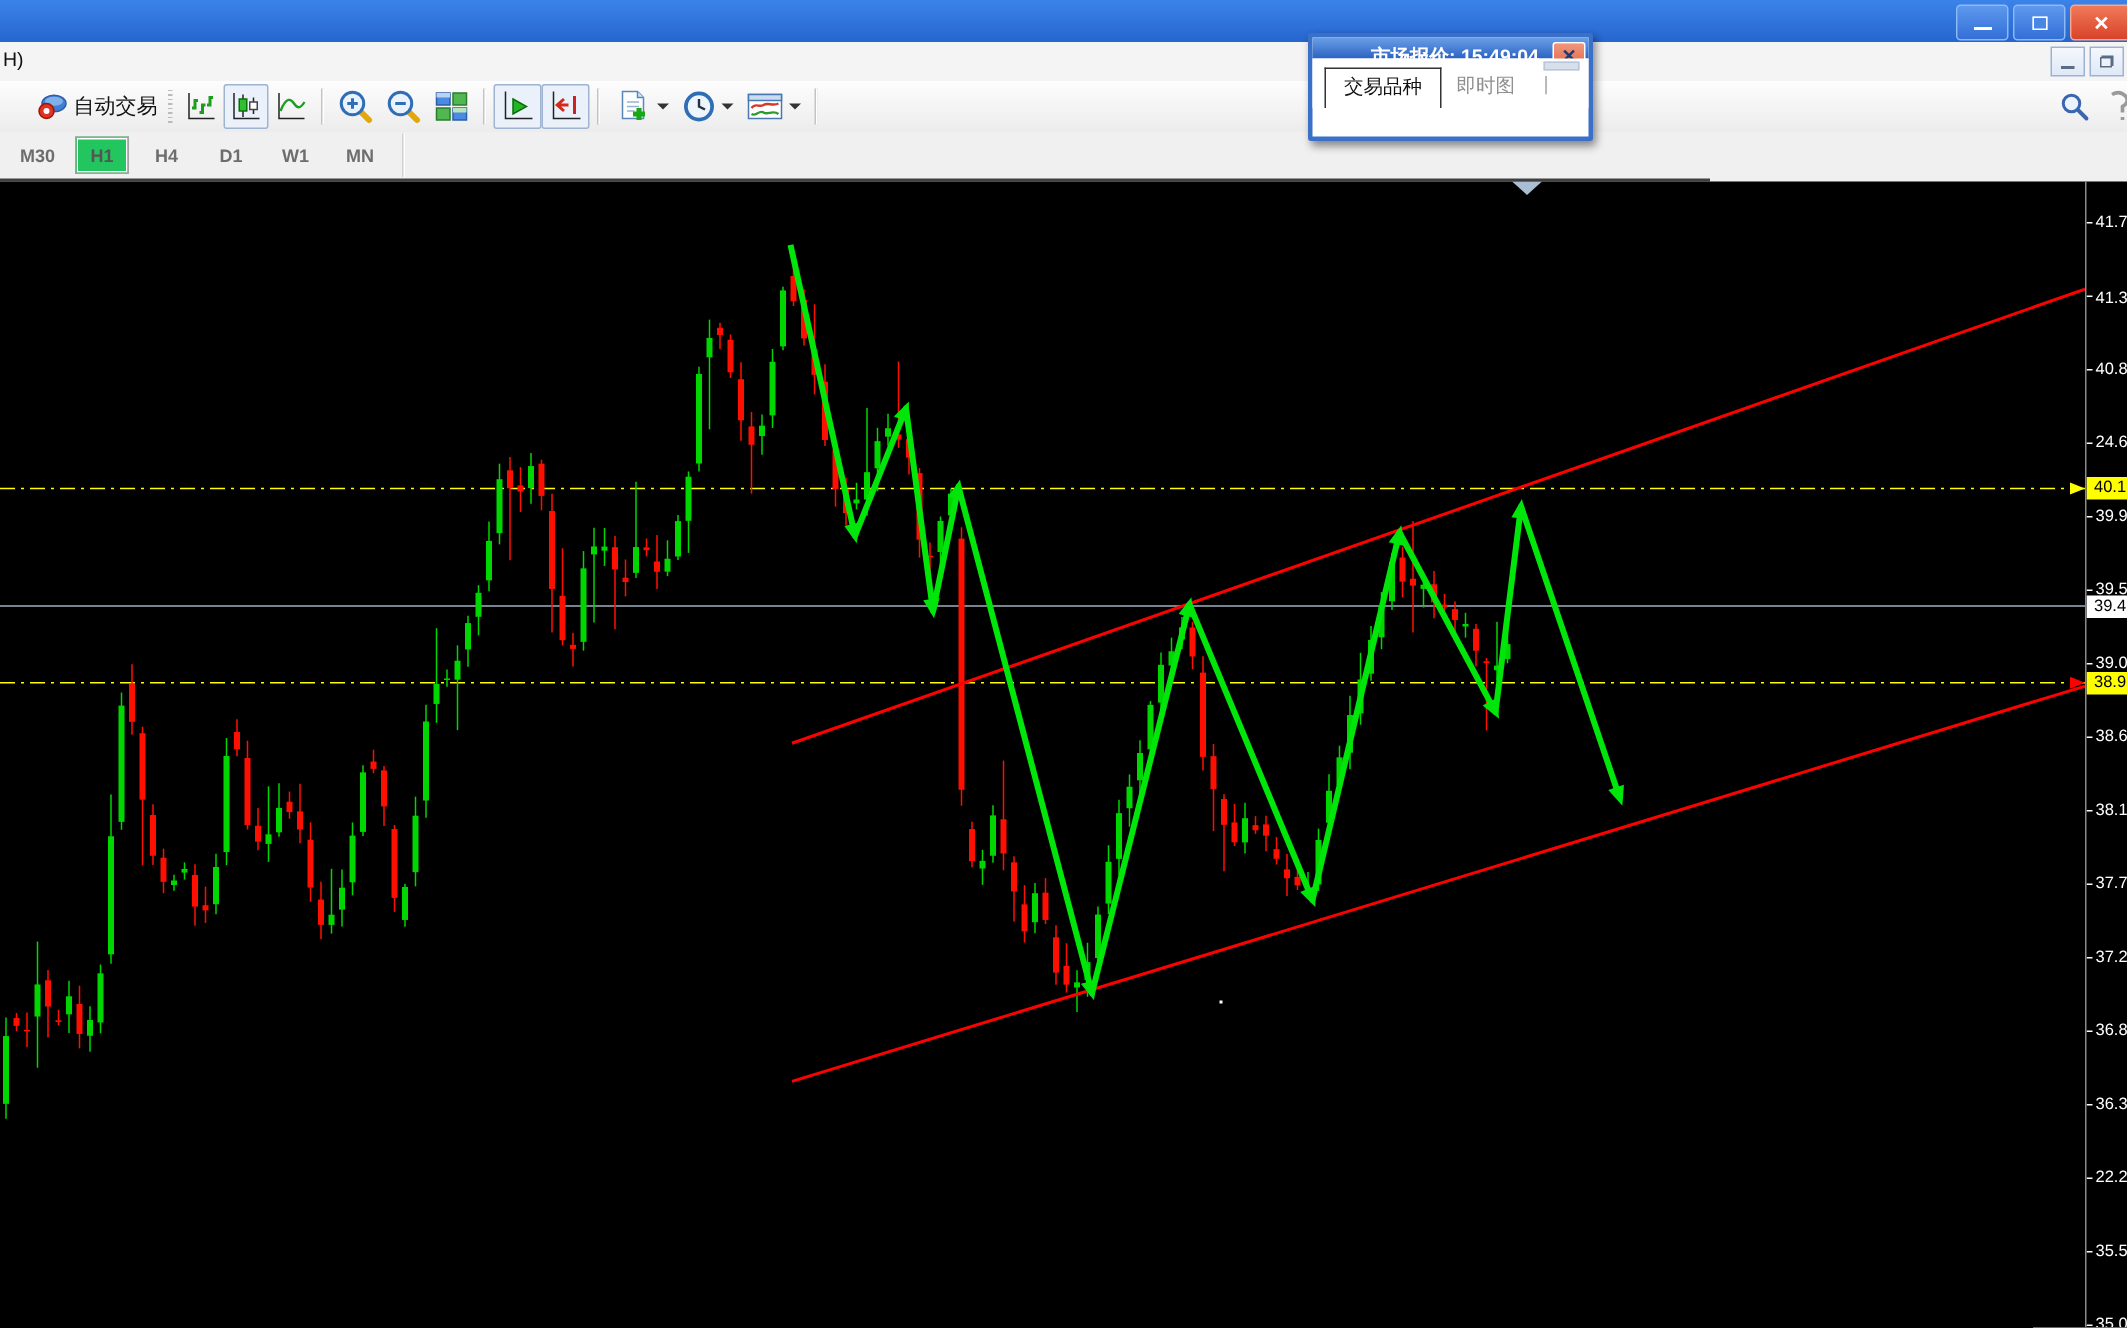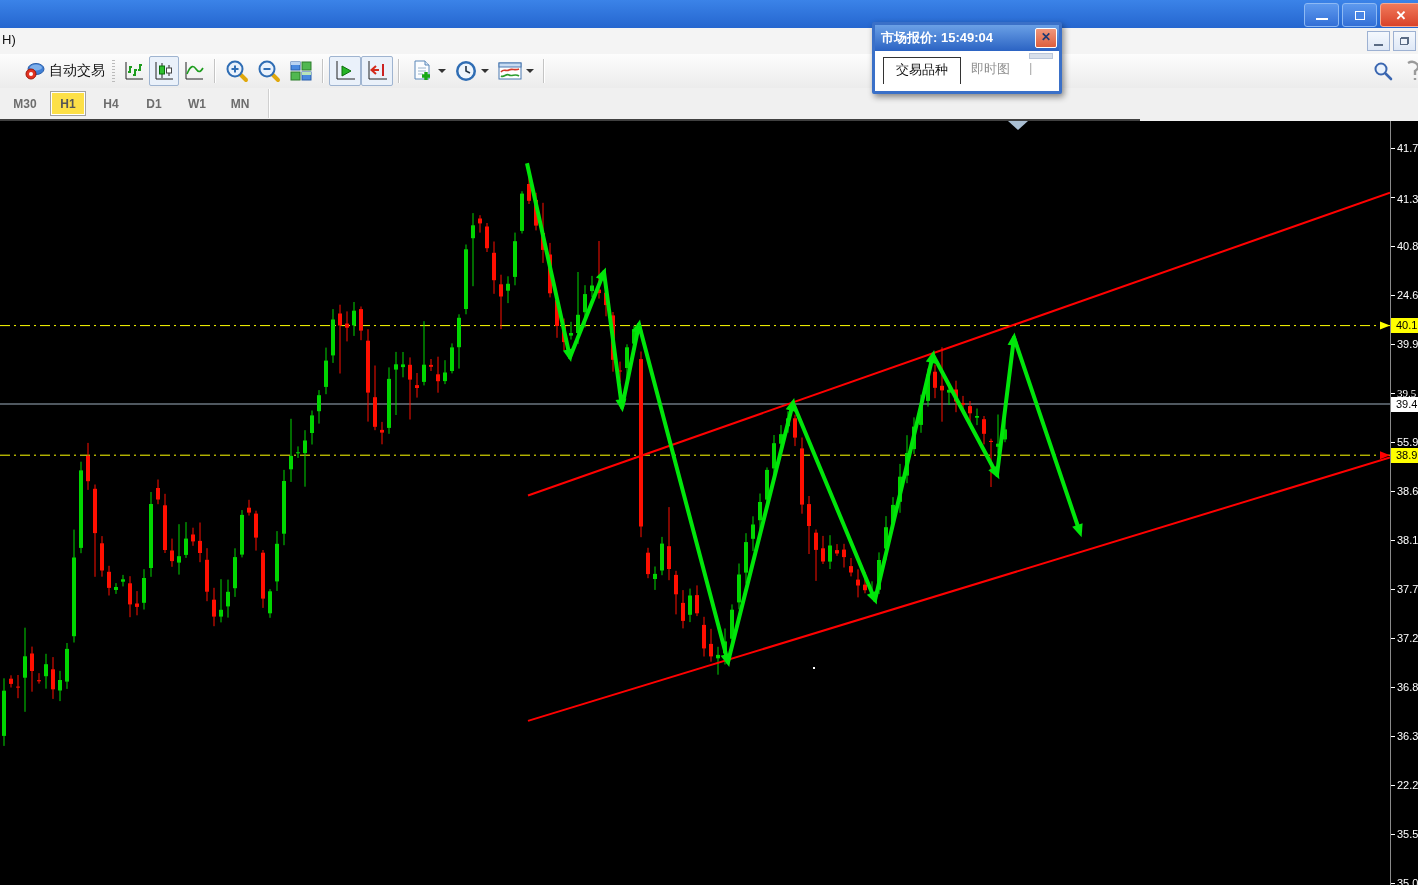--- a/index.html
+++ b/index.html
@@ -46,37 +46,37 @@
   .autotrade-label{font-size:14px;color:#111;margin-left:4px;}
   .caret{width:0;height:0;border-left:4px solid transparent;border-right:4px solid transparent;
          border-top:4px solid #333;margin-left:3px;}
   .tb-right{position:absolute;right:0;top:54px;height:34px;display:flex;align-items:center;}
 
   
   .tfrow{left:0;top:88px;width:1140px;height:31px;background:#f0f0f0;border-bottom:2px solid #404040;
          display:flex;align-items:center;}
   .tfbtn{min-width:26px;height:23px;margin-left:7px;padding:0 4px;display:flex;align-items:center;justify-content:center;
          font-size:12px;font-weight:bold;color:#6d6d6d;border:1px solid transparent;}
-  .tfbtn.active{border-color:#a2a2a2;background:#fde047;box-shadow:inset 0 0 0 1px #fff;color:#555;}
+  .tfbtn.active{border-color:#a2a2a2;background:#22c55e;box-shadow:inset 0 0 0 1px #fff;color:#555;}
   .tfsep{width:1px;height:29px;background:#d0d0d0;border-right:1px solid #fff;margin-left:10px;}
 
   
   .chart{left:0;top:121px;width:1390px;height:764px;background:#000;}
   .axis{left:1390px;top:121px;width:28px;height:764px;background:#000;border-left:1px solid #8a8a8a;overflow:hidden;}
   .tick-label{position:absolute;left:6px;font-size:11px;color:#fff;height:13px;line-height:13px;white-space:nowrap;}
   .tick-dash{position:absolute;left:0;width:4px;height:1px;background:#fff;}
   .badge{position:absolute;left:0;width:28px;height:15px;font-size:11px;line-height:15px;padding-left:5px;color:#000;white-space:nowrap;}
   .badge.yellow{background:#ffff00;}
   .badge.white{background:#ffffff;}
 
   
   .mw{left:872px;top:22px;width:184px;height:66px;background:#fff;border:3px solid #3a70c8;border-radius:2px;
       box-shadow:2px 3px 6px rgba(0,0,0,.45);}
-  .mw-title{height:26px;background:linear-gradient(#6aa0e6,#2b63c3);color:#fff;font-weight:bold;font-size:13px;
-            line-height:25px;padding-left:6px;}
+  .mw-title{height:14px;background:linear-gradient(#6aa0e6,#2b63c3);color:#fff;font-weight:bold;font-size:13px;
+            line-height:25px;padding-left:6px;text-align:center;}
   .mw-close{position:absolute;right:2px;top:3px;width:20px;height:18px;border:1px solid #fff;border-radius:2px;
             background:linear-gradient(#f0977c,#dd5f3e);color:#1d3a74;font-weight:bold;font-size:12px;
             line-height:16px;text-align:center;}
   .mw-tabs{position:relative;height:33px;background:#fff;}
   .mw-tab-active{position:absolute;left:8px;top:6px;padding:3px 12px 5px 12px;border:1px solid #333;border-bottom:none;
                  font-size:13px;color:#111;background:#fff;}
   .mw-tab-inactive{position:absolute;left:96px;top:9px;font-size:13px;color:#909090;}
   .mw-tabdiv{position:absolute;left:154px;top:9px;color:#aaa;font-size:13px;}
   .mw-scrollnub{position:absolute;right:6px;top:2px;width:22px;height:4px;background:#d7dfeb;border:1px solid #b9c6da;}
 </style>
@@ -578,23 +578,23 @@
       <div class="tick-label" style="top: 21px;">41.7</div>
       <div class="tick-dash" style="top: 76px;"></div>
       <div class="tick-label" style="top: 72px;">41.3</div>
       <div class="tick-dash" style="top: 125px;"></div>
       <div class="tick-label" style="top: 119px;">40.8</div>
       <div class="tick-dash" style="top: 174px;"></div>
       <div class="tick-label" style="top: 168px;">24.6</div>
       <div class="tick-dash" style="top: 223px;"></div>
       <div class="tick-label" style="top: 217px;">39.9</div>
       <div class="tick-dash" style="top: 272px;"></div>
-      <div class="tick-label" style="top: 266px; font-family: Liberation Serif, serif;">39.5</div>
+      <div class="tick-label" style="top: 266px;">39.5</div>
       <div class="tick-dash" style="top: 321px;"></div>
-      <div class="tick-label" style="top: 315px;">55.9</div>
+      <div class="tick-label" style="top: 315px;">39.0</div>
       <div class="tick-dash" style="top: 370px;"></div>
       <div class="tick-label" style="top: 364px;">38.6</div>
       <div class="tick-dash" style="top: 419px;"></div>
       <div class="tick-label" style="top: 413px;">38.1</div>
       <div class="tick-dash" style="top: 468px;"></div>
       <div class="tick-label" style="top: 462px; text-align: right;">37.7</div>
       <div class="tick-dash" style="top: 517px;"></div>
       <div class="tick-label" style="top: 511px;">37.2</div>
       <div class="tick-dash" style="top: 566px;"></div>
       <div class="tick-label" style="top: 560px;">36.8</div>

